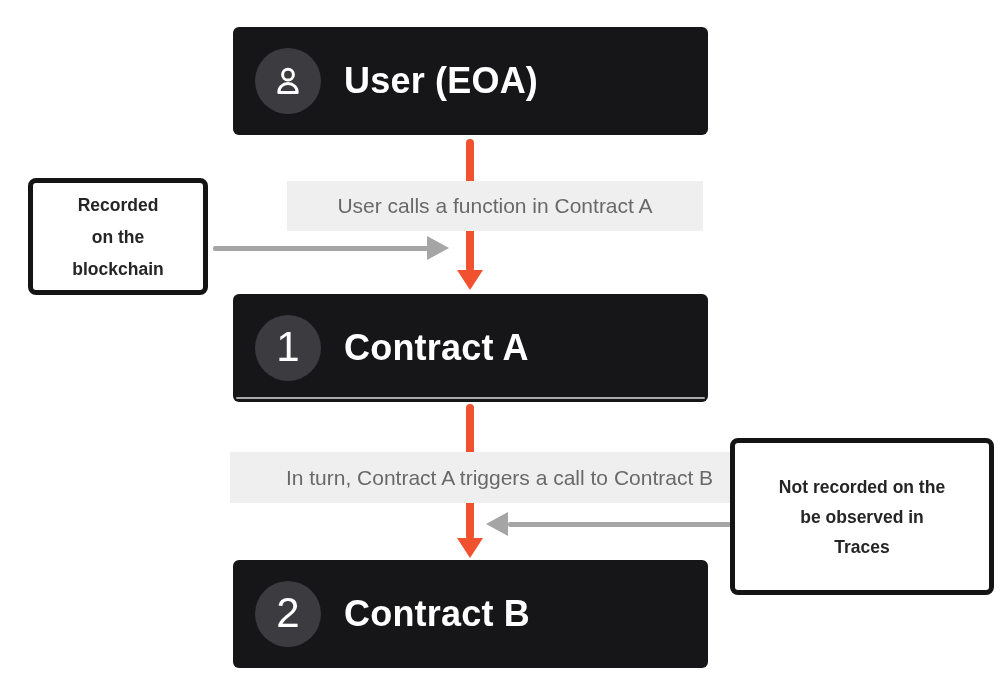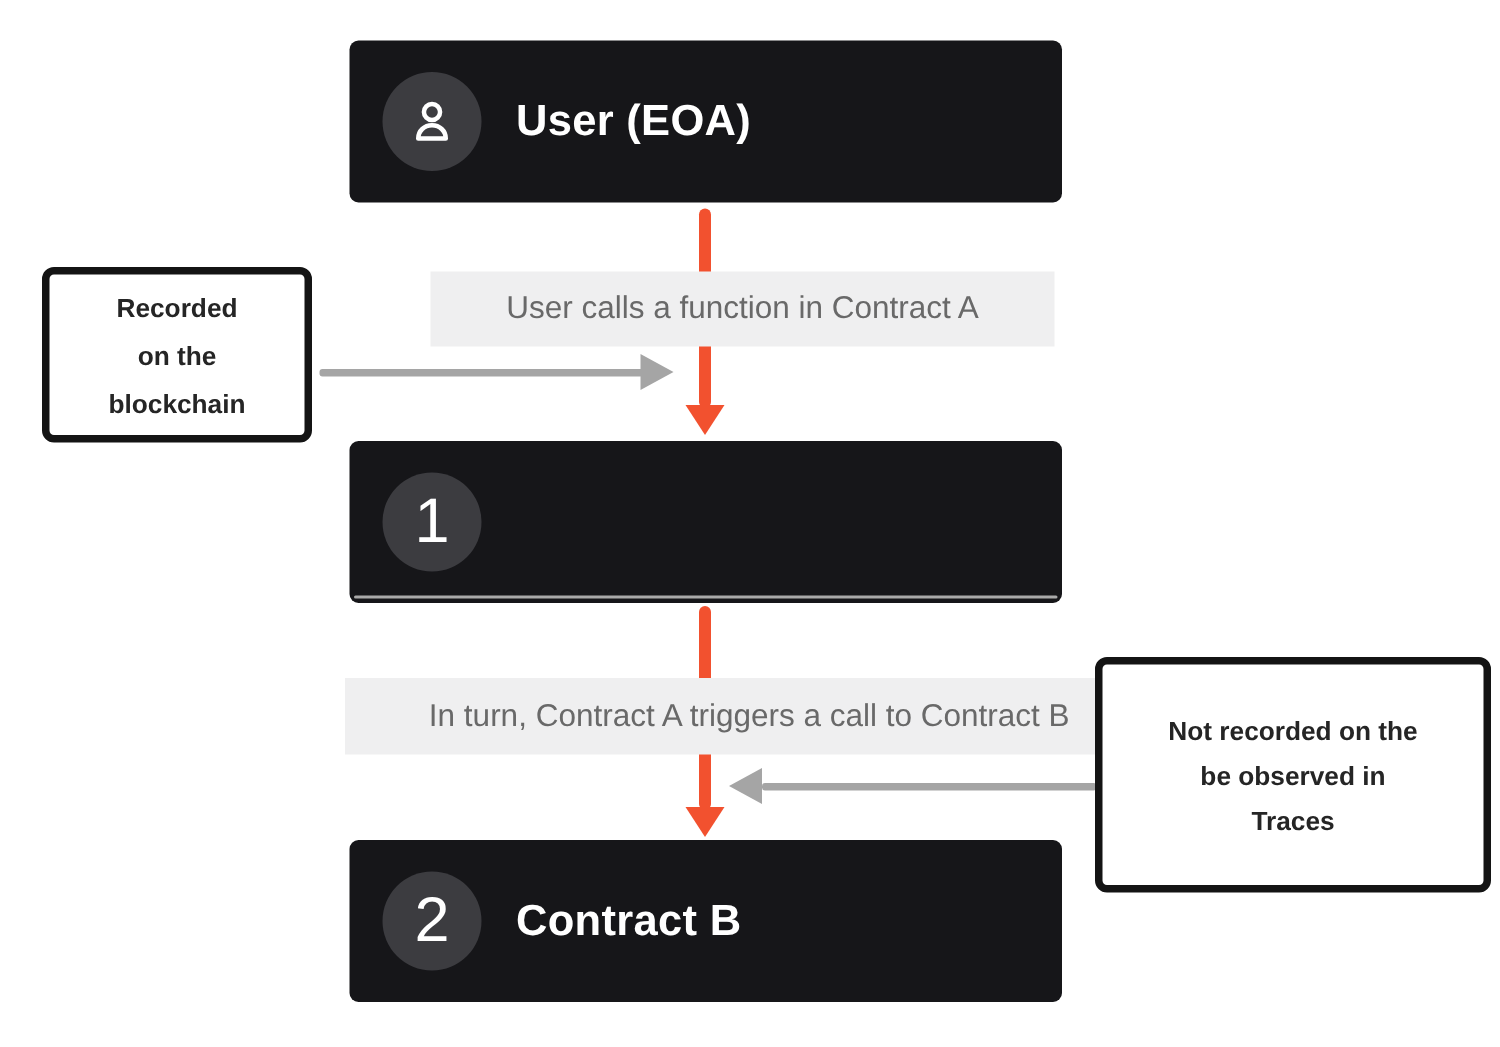--- a/index.html
+++ b/index.html
@@ -42,21 +42,21 @@
   }
   .badge-number {
     color: #ffffff;
     font-size: 42px;
     font-weight: 400;
     line-height: 1;
     transform: translateY(-1px);
   }
   .node-title {
     color: #ffffff;
-    font-size: 29px;
+    font-size: 36px;
     font-weight: 700;
     margin-left: 23px;
     letter-spacing: 0.2px;
   }
   .node-bottom-line {
     position: absolute;
     left: 3px;
     right: 3px;
     bottom: 3px;
     height: 2px;
@@ -179,20 +179,21 @@
         <path d="M6.2 19.2 C6.2 15.9 8.8 13.6 12 13.6 C15.2 13.6 17.8 15.9 17.8 19.2 Z"></path>
       </svg>
     </div>
     <div class="node-title">User (EOA)</div>
   </div>
 
   <div class="node" id="node-contract-a">
     <div class="badge">
       <span class="badge-number">1</span>
     </div>
+    <div class="node-title">Contract A</div>
     <div class="node-bottom-line"></div>
   </div>
 
   <div class="node" id="node-contract-b">
     <div class="badge">
       <span class="badge-number">2</span>
     </div>
     <div class="node-title">Contract B</div>
   </div>
 

